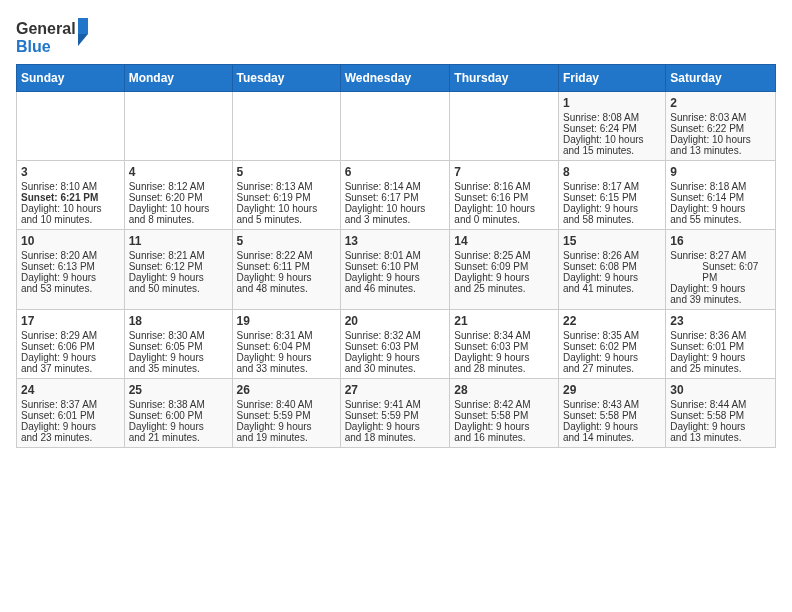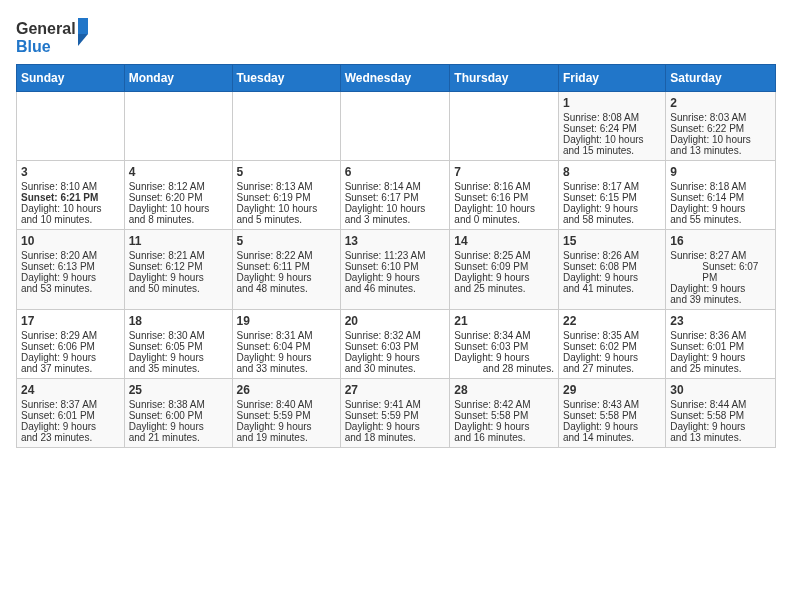--- a/index.html
+++ b/index.html
@@ -190,21 +190,21 @@
         </td>
         <td>
           <span class="day-number">5</span>
           <span style="display: block;">Sunrise: 8:22 AM</span>
           <span style="display: block;">Sunset: 6:11 PM</span>
           <span style="display: block;">Daylight: 9 hours</span>
           <span style="display: block;">and 48 minutes.</span>
         </td>
         <td>
           <span class="day-number">13</span>
-          <span style="display: block;">Sunrise: 11:23 AM</span>
+          <span style="display: block;">Sunrise: 8:01 AM</span>
           <span style="display: block;">Sunset: 6:10 PM</span>
           <span style="display: block;">Daylight: 9 hours</span>
           <span style="display: block;">and 46 minutes.</span>
         </td>
         <td>
           <span class="day-number">14</span>
           <span style="display: block;">Sunrise: 8:25 AM</span>
           <span style="display: block;">Sunset: 6:09 PM</span>
           <span style="display: block;">Daylight: 9 hours</span>
           <span style="display: block;">and 25 minutes.</span>
@@ -251,21 +251,21 @@
           <span style="display: block;">Sunrise: 8:32 AM</span>
           <span style="display: block;">Sunset: 6:03 PM</span>
           <span style="display: block;">Daylight: 9 hours</span>
           <span style="display: block;">and 30 minutes.</span>
         </td>
         <td>
           <span class="day-number">21</span>
           <span style="display: block;">Sunrise: 8:34 AM</span>
           <span style="display: block;">Sunset: 6:03 PM</span>
           <span style="display: block;">Daylight: 9 hours</span>
-          <span style="display: block; text-align: right;">and 28 minutes.</span>
+          <span style="display: block;">and 28 minutes.</span>
         </td>
         <td>
           <span class="day-number">22</span>
           <span style="display: block;">Sunrise: 8:35 AM</span>
           <span style="display: block;">Sunset: 6:02 PM</span>
           <span style="display: block;">Daylight: 9 hours</span>
           <span style="display: block;">and 27 minutes.</span>
         </td>
         <td>
           <span class="day-number">23</span>

